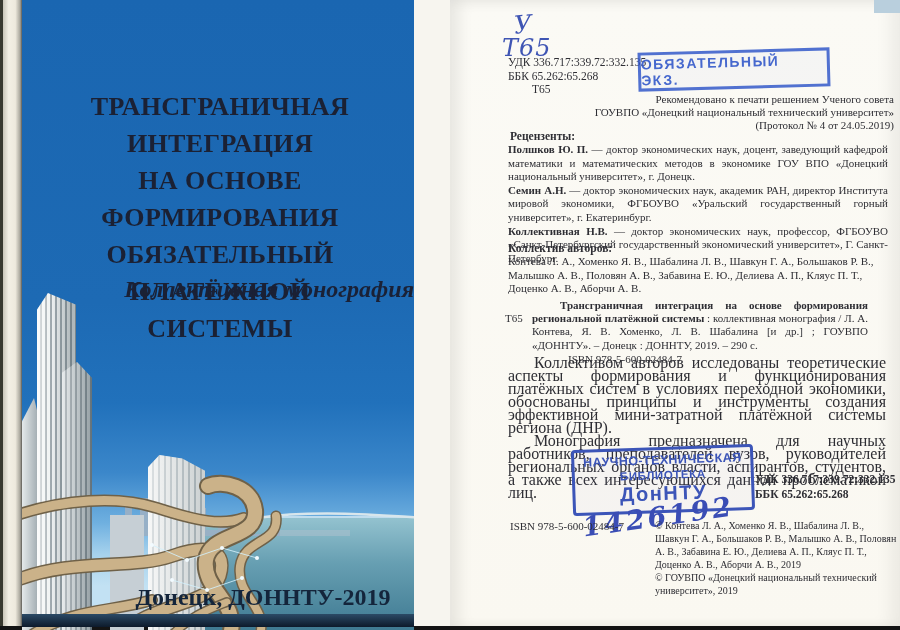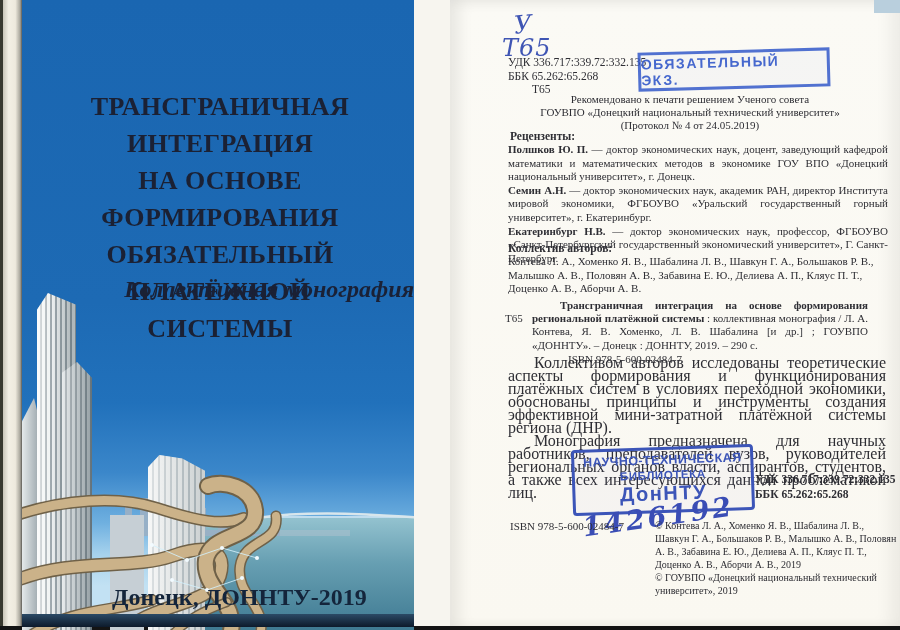--- a/index.html
+++ b/index.html
@@ -8,21 +8,21 @@
   
   .book-edge{position:absolute;left:0;top:0;width:22px;height:630px;
     background:linear-gradient(90deg,#c9c5b8 0%,#f3efe4 30%,#eee9dd 65%,#a8a59b 90%,#5c5b55 100%);
     border-left:3px solid #39392f;box-sizing:border-box;}
   .cover{position:absolute;left:22px;top:0;width:392px;height:630px;overflow:hidden;
     background:linear-gradient(180deg,#1a66b1 0%,#1d6ab4 48%,#2171bb 64%,#3b87ca 75%,#6fb0e0 83%,#a6d2ed 88%,#c2e1f3 93%);}
   .cover-title{position:absolute;left:8px;right:4px;top:88px;text-align:center;
     font-weight:bold;font-size:26px;line-height:37px;letter-spacing:.4px;color:#1b2134;z-index:6;}
   .cover-subtitle{position:absolute;left:0;right:0;top:276px;text-align:right;
     font-style:italic;font-weight:bold;font-size:24px;color:#1a2136;z-index:6;}
-  .cover-imprint{position:absolute;left:90px;right:0;top:584px;text-align:left;
+  .cover-imprint{position:absolute;left:90px;right:0;top:584px;text-align:center;
     font-weight:bold;font-size:24px;color:#14253b;z-index:6;}
   .art{position:absolute;left:0;top:290px;width:428px;height:340px;}
   .svg-back{z-index:1;} .svg-roads{z-index:4;}
   .tower{position:absolute;z-index:3;}
   .t-far{left:0;top:398px;width:20px;height:232px;
     background:linear-gradient(90deg,#e4e9ea,#aab4b9 70%,#8d979c);
     clip-path:polygon(0 10%,60% 0,100% 14%,100% 100%,0 100%);}
   .t-main{left:15px;top:293px;width:39px;height:337px;
     background:linear-gradient(90deg,rgba(255,255,255,.75),rgba(255,255,255,0) 35%,rgba(28,48,58,.3) 88%),
       repeating-linear-gradient(90deg,#f0f3f3 0 3px,#a0aaaf 3px 5px);
@@ -46,21 +46,21 @@
   .title-page .abs{position:absolute;}
   .hand{font-family:"DejaVu Serif",serif;font-style:italic;color:#3f55b4;}
   .hand-u{left:64px;top:10px;font-size:25px;transform:rotate(-5deg);}
   .hand-t65{left:52px;top:34px;font-size:24px;letter-spacing:1px;}
   .udc-top{left:58px;top:56px;font-size:11.5px;line-height:13.5px;}
   .udc-top .ind{padding-left:24px;}
   .stamp-ob{left:188px;top:50px;width:186px;height:33px;border:3px solid rgba(45,84,200,.82);
     transform:rotate(-1.6deg);display:flex;align-items:center;justify-content:center;
     font-family:"Liberation Sans",sans-serif;font-weight:bold;font-size:14px;letter-spacing:1.5px;
     word-spacing:10px;color:rgba(45,84,200,.88);background:rgba(90,120,220,.04);}
-  .approval{left:36px;right:6px;top:93px;text-align:center;font-size:11px;line-height:12.8px;}
+  .approval{left:36px;right:6px;top:93px;text-align:right;font-size:11px;line-height:12.8px;}
   .sec-h{font-weight:bold;font-size:11.5px;}
   .reviewers-h{left:60px;top:130px;}
   .reviewers{left:58px;right:12px;top:143px;font-size:11px;line-height:13.6px;text-align:justify;}
   .reviewers p{margin:0;}
   .authors-h{left:58px;top:242px;}
   .authors{left:58px;right:12px;top:255px;font-size:11px;line-height:13.6px;}
   .catalog{left:82px;width:336px;top:299px;font-size:11px;line-height:13.2px;}
   .catalog .cat{margin:0;text-indent:28px;text-align:justify;}
   .catalog .lbl{position:absolute;left:-27px;top:13px;font-weight:normal;}
   .catalog .isbn{margin:1px 0 0 36px;}
@@ -168,21 +168,21 @@
     <div class="abs approval">
       <div>Рекомендовано к печати решением Ученого совета</div>
       <div>ГОУВПО «Донецкий национальный технический университет»</div>
       <div>(Протокол № 4 от 24.05.2019)</div>
     </div>
 
     <div class="abs sec-h reviewers-h">Рецензенты:</div>
     <div class="abs reviewers">
       <p><b>Полшков Ю. П.</b> <span>— доктор экономических наук, доцент, заведующий кафедрой математики и математических методов в экономике ГОУ ВПО «Донецкий национальный университет», г. Донецк.</span></p>
       <p><b>Семин А.Н.</b> <span>— доктор экономических наук, академик РАН, директор Института мировой экономики, ФГБОУВО «Уральский государственный горный университет», г. Екатеринбург.</span></p>
-      <p><b>Екатеринбург Н.В.</b> <span>— доктор экономических наук, профессор, ФГБОУВО «Санкт-Петербургский государственный экономический университет», Г. Санкт-Петербург.</span></p>
+      <p><b>Коллективная Н.В.</b> <span>— доктор экономических наук, профессор, ФГБОУВО «Санкт-Петербургский государственный экономический университет», Г. Санкт-Петербург.</span></p>
     </div>
 
     <div class="abs sec-h authors-h">Коллектив авторов:</div>
     <div class="abs authors">Контева Л. А., Хоменко Я. В., Шабалина Л. В., Шавкун Г. А., Большаков Р. В., Малышко А. В., Половян А. В., Забавина Е. Ю., Делиева А. П., Кляус П. Т., Доценко А. В., Аборчи А. В.</div>
 
     <div class="abs catalog">
       <span class="abs lbl">Т65</span>
       <p class="cat"><b>Трансграничная интеграция на основе формирования региональной платёжной системы</b><span> : коллективная монография / Л. А. Контева, Я. В. Хоменко, Л. В. Шабалина [и др.] ; ГОУВПО «ДОННТУ». – Донецк : ДОННТУ, 2019. – 290 с.</span></p>
       <div class="isbn">ISBN 978-5-600-02484-7</div>
     </div>

